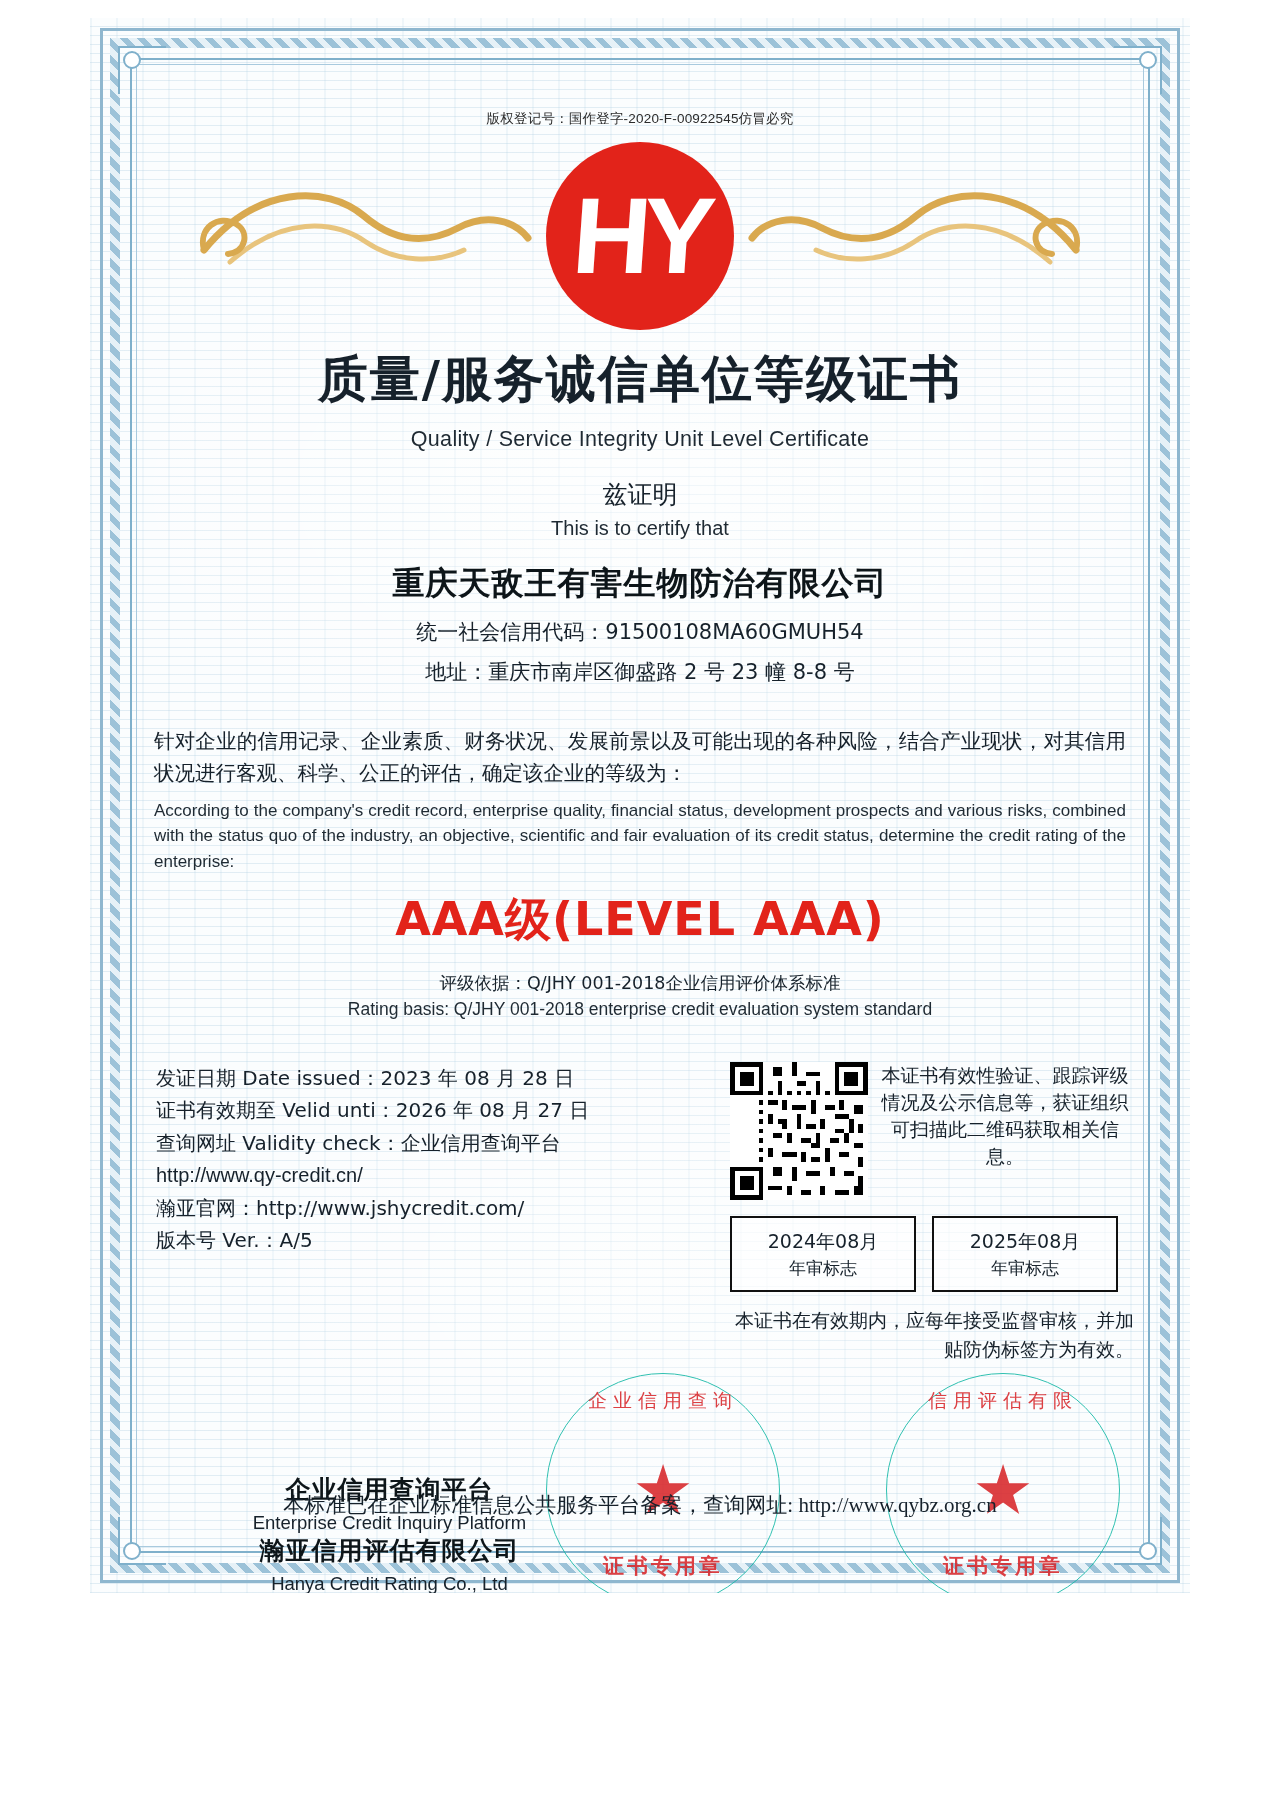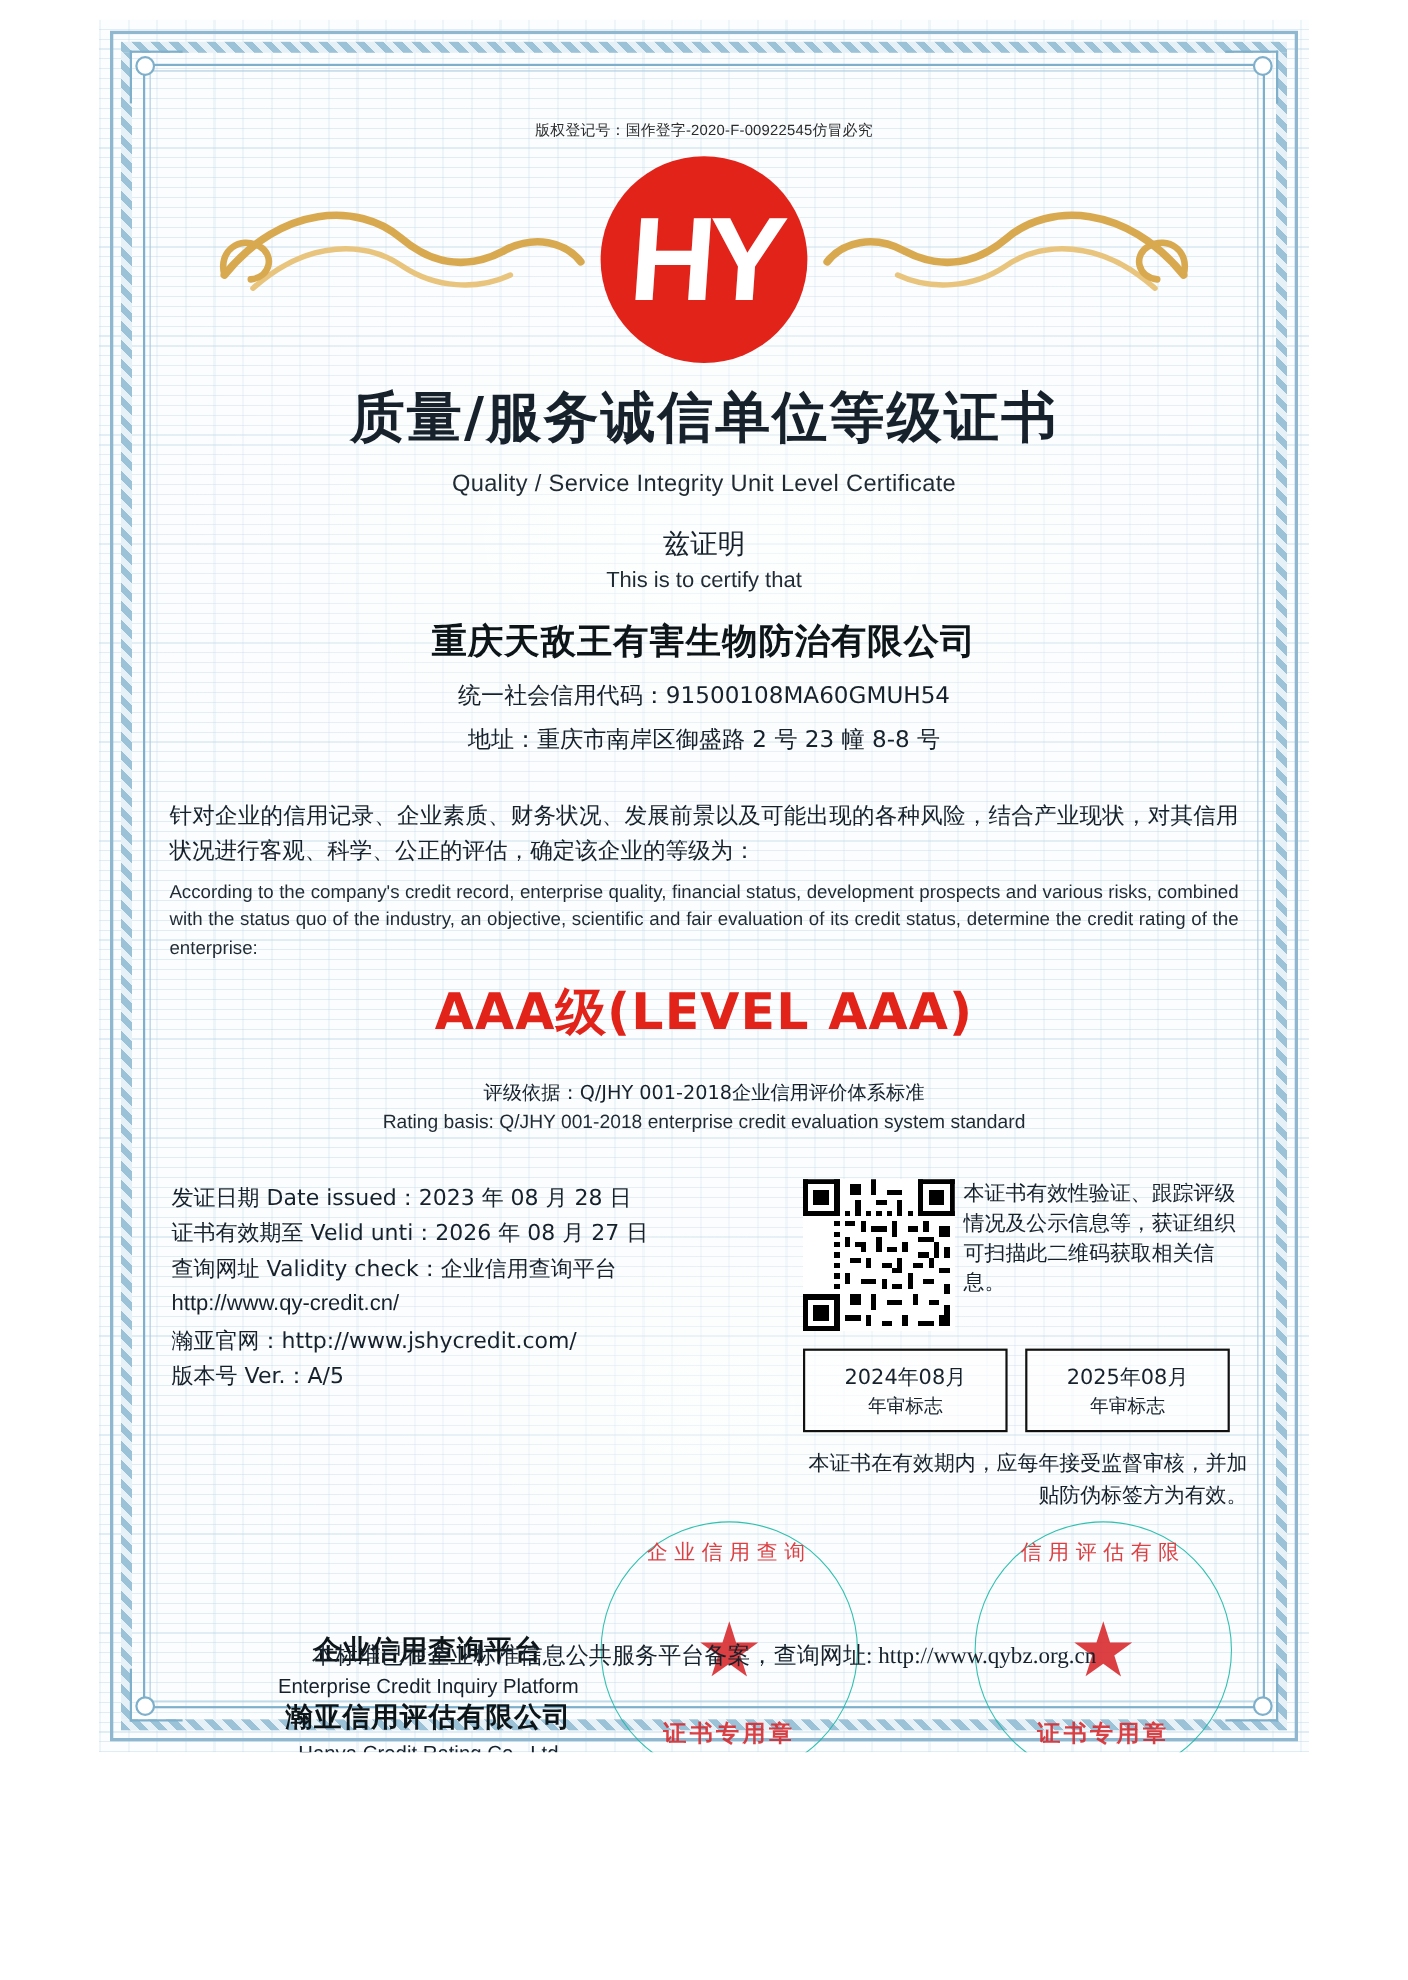--- a/index.html
+++ b/index.html
@@ -230,21 +230,21 @@
     font-weight: bold;
     color: #e2231a;
     margin-top: 15px;
     letter-spacing: 1px;
     font-family: "DejaVu Sans", "Liberation Sans", sans-serif;
   }
   .basis-cn {
     text-align: center;
     font-size: 17.5px;
     color: #16212b;
-    margin-top: 30px;
+    margin-top: 20px;
     font-family: "DejaVu Sans", "Liberation Sans", sans-serif;
   }
   .basis-en {
     text-align: center;
     font-size: 17.5px;
     color: #1f2a33;
     margin-top: 4px;
   }
 
   
@@ -284,20 +284,21 @@
     height: 138px;
     flex: 0 0 auto;
     background: #ffffff;
   }
   .qr-note {
     margin-left: 8px;
     font-size: 19px;
     line-height: 1.42;
     color: #16212b;
     font-family: "DejaVu Sans", "Liberation Sans", sans-serif;
+    text-align: center;
   }
   .stamp-boxes {
     display: flex;
     margin-top: 16px;
     gap: 0px;
   }
   .stamp-box {
     width: 182px;
     height: 72px;
     border: 2px solid #111;

